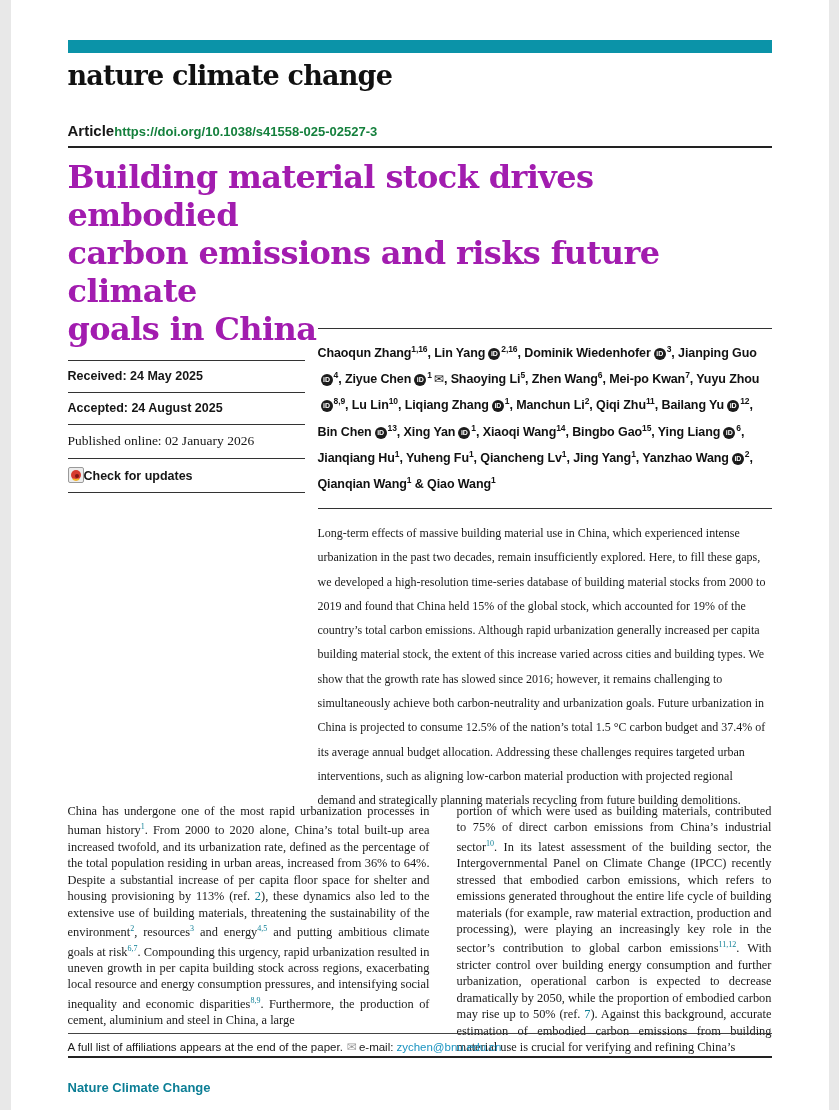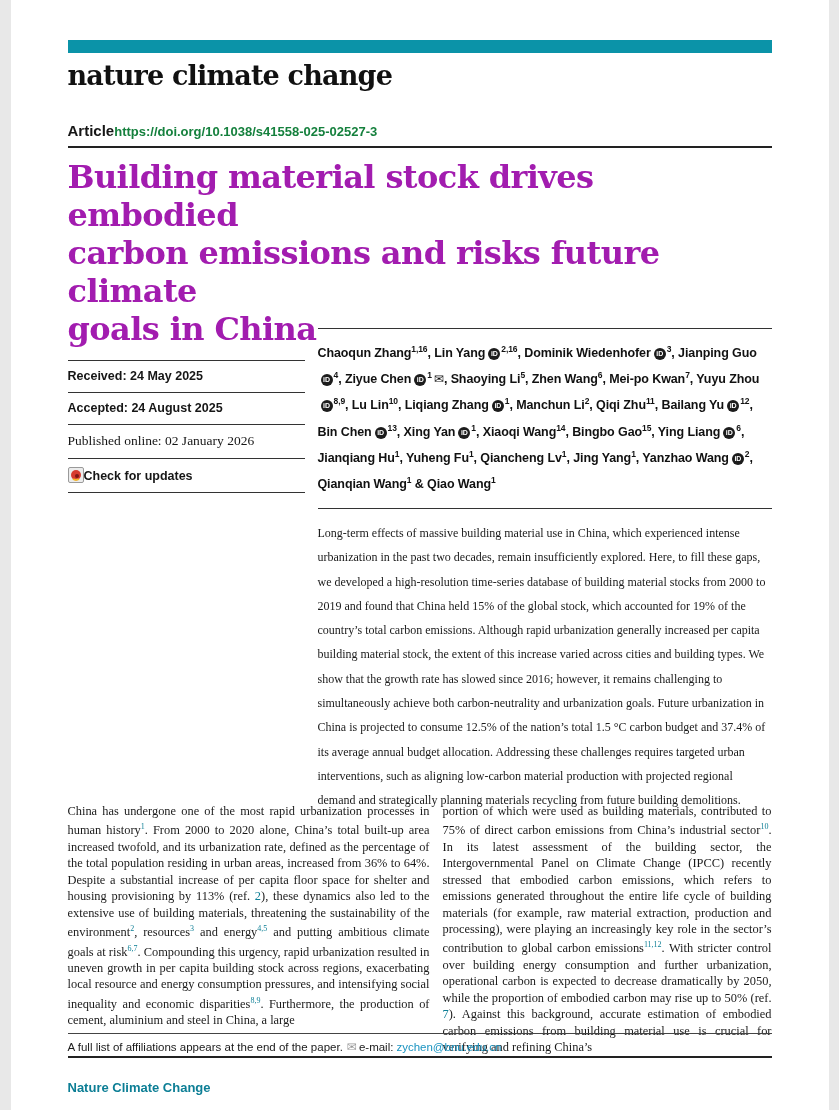--- a/index.html
+++ b/index.html
@@ -60,21 +60,21 @@
   }
   .mail-glyph { font-size:12px; font-weight:normal; margin-left:2px; }
 
   .abstract-rule { border-top:1px solid #333; margin-top:13px; }
   .abstract {
     padding-top:12px; font-family:"Liberation Serif", serif;
     font-size:12px; line-height:24.3px; color:#1a1a1a;
   }
 
   
-  .body-cols { position:absolute; top:803px; left:57px; right:57px; display:flex; gap:13px; }
+  .body-cols { position:absolute; top:803px; left:57px; right:57px; display:flex; gap:27px; }
   .col { font-family:"Liberation Serif", serif; font-size:12.4px; line-height:16.4px; text-align:justify; color:#1a1a1a; }
   .col-left { width:362px; flex:0 0 362px; }
   .col-right { flex:1; }
   .cite { color:#0c7e95; font-size:8px; }
   .reflink { color:#0c7e95; }
 
   
   .footer { position:absolute; top:1033px; left:57px; right:57px; }
   .foot-rule-thin { border-top:1px solid #444; }
   .affil-row { padding:6px 0 2px 0; font-size:11.5px; color:#1a1a1a; display:flex; align-items:center; flex-wrap:wrap; }

